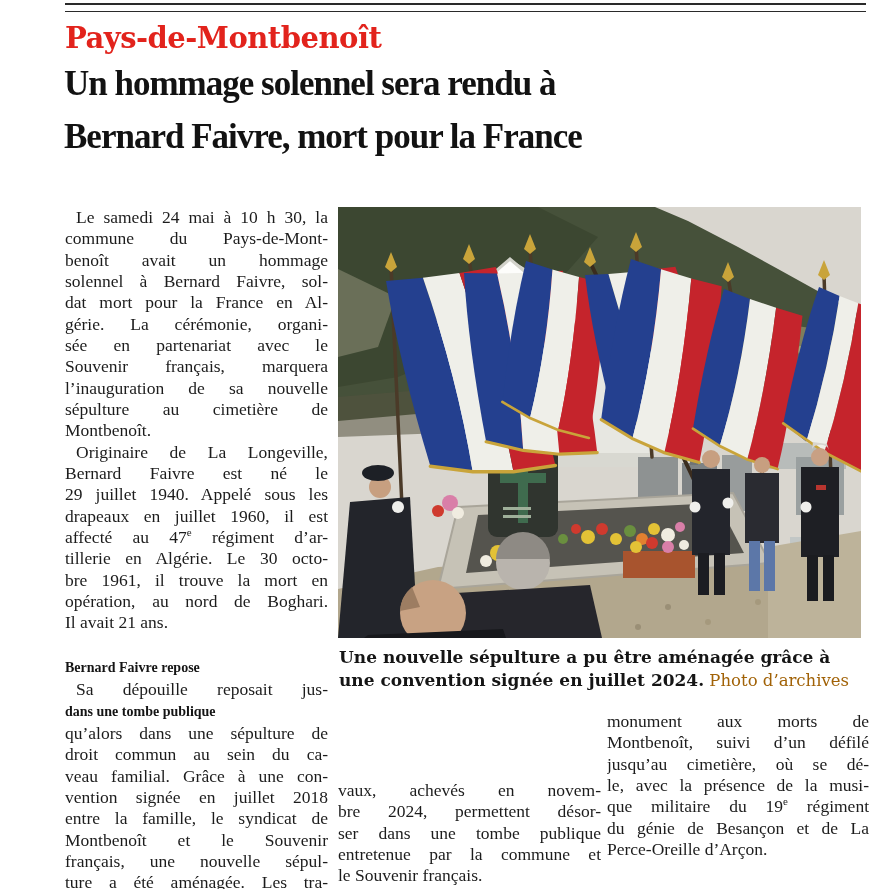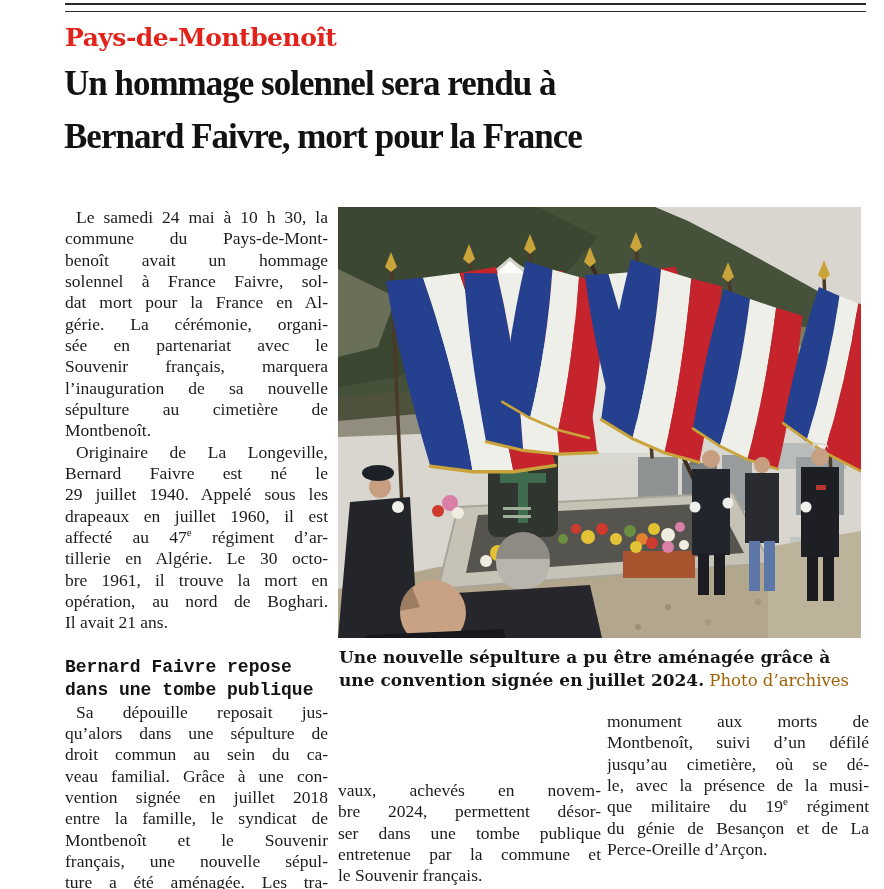--- a/index.html
+++ b/index.html
@@ -4,37 +4,37 @@
 <style>
   html,body{margin:0;padding:0;background:#ffffff;}
   .page{
     position:relative;width:884px;height:889px;background:#fff;
     overflow:hidden;font-family:"Liberation Serif",serif;color:#1c1c1c;
   }
   .top-rule{position:absolute;left:65px;top:3px;width:801px;height:0;border-top:2.5px solid #2a2a2a;}
   .top-rule2{position:absolute;left:65px;top:10.5px;width:801px;height:0;border-top:1.8px solid #2a2a2a;}
   .kicker{
     position:absolute;left:65px;top:24px;
-    font-family:"DejaVu Serif",serif;font-weight:bold;font-size:25px;line-height:28px;
+    font-family:"DejaVu Serif",serif;font-weight:bold;font-size:29px;line-height:28px;
     color:#e2231c;letter-spacing:-0.5px;
   }
   .headline{
     position:absolute;left:64px;top:57px;width:806px;
     font-family:"Liberation Serif",serif;font-weight:bold;
     font-size:35px;line-height:53px;letter-spacing:-1px;color:#121212;margin:0;
   }
   .col{position:absolute;font-size:17.5px;}
   .col .line{
     height:21.33px;line-height:21.33px;overflow:hidden;
     text-align:justify;text-align-last:justify;
   }
   .col .line.lastline{text-align-last:left;}
   .col .line.ind{text-indent:11px;}
   .col .line.bold{
-    font-family:Liberation Mono, monospace;font-weight:bold;font-size:18px;
+    font-family:Liberation Serif, serif;font-weight:bold;font-size:14px;
     height:23px;line-height:23px;text-align-last:left;color:#141414;
   }
   .col .vgap{height:22px;}
   sup{font-size:11px;line-height:0;vertical-align:super;}
   .col1{left:65px;top:200px;width:263px;margin-top:7px;}
   .col2{left:338px;top:744px;width:263px;margin-top:36px;}
   .col3{left:607px;top:711px;width:262px;}
   .photo{
     position:absolute;left:338px;top:207px;width:523px;height:431px;
     overflow:hidden;background:#d9d6cf;
@@ -57,41 +57,41 @@
 
   <div class="kicker">Pays-de-Montbenoît</div>
 
   <h1 class="headline"><span>Un hommage solennel sera rendu à</span><br>
   <span>Bernard Faivre, mort pour la France</span></h1>
 
   <div class="col col1">
       <div class="line ind">Le samedi 24 mai à 10 h 30, la</div>
       <div class="line">commune du Pays-de-Mont-</div>
       <div class="line">benoît avait un hommage</div>
-      <div class="line">solennel à France Faivre, sol-</div>
+      <div class="line">solennel à Bernard Faivre, sol-</div>
       <div class="line">dat mort pour la France en Al-</div>
       <div class="line">gérie. La cérémonie, organi-</div>
       <div class="line">sée en partenariat avec le</div>
       <div class="line">Souvenir français, marquera</div>
       <div class="line">l’inauguration de sa nouvelle</div>
       <div class="line">sépulture au cimetière de</div>
       <div class="line lastline">Montbenoît.</div>
       <div class="line ind">Originaire de La Longeville,</div>
       <div class="line">Bernard Faivre est né le</div>
       <div class="line">29 juillet 1940. Appelé sous les</div>
       <div class="line">drapeaux en juillet 1960, il est</div>
       <div class="line">affecté au 47<sup>e</sup> régiment d’ar-</div>
       <div class="line">tillerie en Algérie. Le 30 octo-</div>
       <div class="line">bre 1961, il trouve la mort en</div>
       <div class="line">opération, au nord de Boghari.</div>
       <div class="line lastline">Il avait 21 ans.</div>
       <div class="vgap"></div>
       <div class="line bold">Bernard Faivre repose</div>
+      <div class="line ind">Sa dépouille reposait jus-</div>
       <div class="line bold">dans une tombe publique</div>
-      <div class="line ind">Sa dépouille reposait jus-</div>
       <div class="line">qu’alors dans une sépulture de</div>
       <div class="line">droit commun au sein du ca-</div>
       <div class="line">veau familial. Grâce à une con-</div>
       <div class="line">vention signée en juillet 2018</div>
       <div class="line">entre la famille, le syndicat de</div>
       <div class="line">Montbenoît et le Souvenir</div>
       <div class="line">français, une nouvelle sépul-</div>
       <div class="line">ture a été aménagée. Les tra-</div>
     </div>
 

